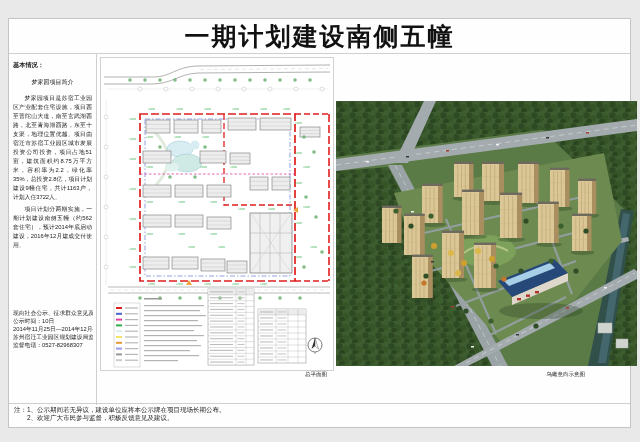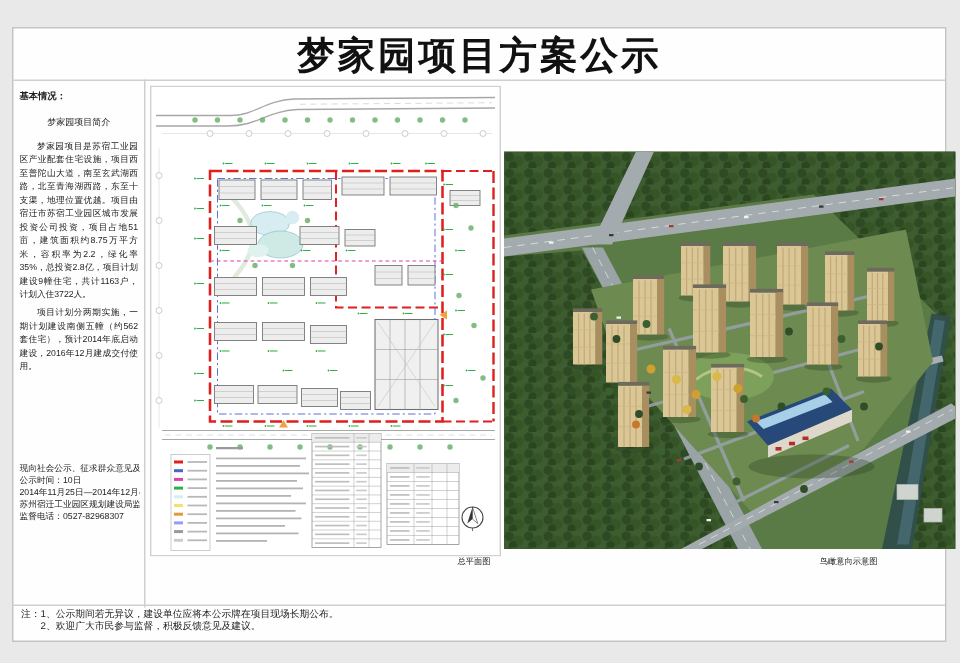--- a/index.html
+++ b/index.html
@@ -64,21 +64,21 @@
     font-size:6.5px;line-height:7.5px;color:#222;
   }
   .footnote-2{padding-left:13px;}
 </style>
 </head>
 <body>
 
 <div class="poster">
 
   <div class="title-bar">
-    <span class="title-text">梦家园项目方案公示</span>
+    <span class="title-text">一期计划建设南侧五幢</span>
   </div>
 
   <div class="left-col">
     <div class="section-heading">基本情况：</div>
     <div class="intro-heading">梦家园项目简介</div>
     <p>梦家园项目是苏宿工业园区产业配套住宅设施，项目西至普陀山大道，南至玄武湖西路，北至青海湖西路，东至十支渠，地理位置优越。项目由宿迁市苏宿工业园区城市发展投资公司投资，项目占地51亩，建筑面积约8.75万平方米，容积率为2.2，绿化率35%，总投资2.8亿，项目计划建设9幢住宅，共计1163户，计划入住3722人。</p>
     <p>项目计划分两期实施，一期计划建设南侧五幢（约562套住宅），预计2014年底启动建设，2016年12月建成交付使用。</p>
     <div class="notice-block">
       <div class="notice-line">现向社会公示、征求群众意见及建议</div>
       <div class="notice-line">公示时间：10日</div>

